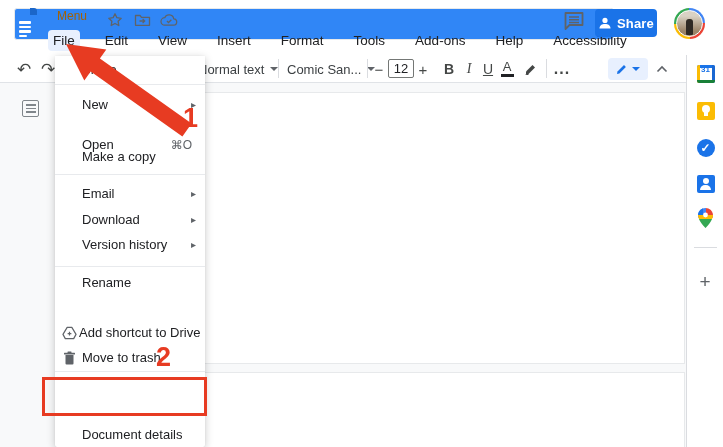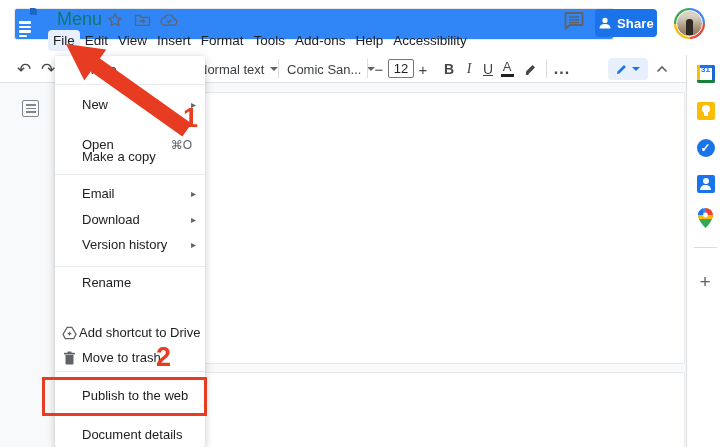--- a/index.html
+++ b/index.html
@@ -7,24 +7,24 @@
   body { font-family:"Liberation Sans", sans-serif; }
   .screen{position:relative;width:723px;height:447px;background:#fff;overflow:hidden;
     font-family:"Liberation Sans",sans-serif;color:#202124;}
 
   
   .header{position:absolute;left:0;top:0;width:723px;height:55px;background:#fff;z-index:5;}
   .docs-logo{position:absolute;left:14px;top:8px;width:23px;height:32px;}
   .docs-logo .page{position:absolute;inset:0;background:#3086f6;border-radius:3px;}
   .docs-logo .fold{position:absolute;right:0;top:0;width:7px;height:7px;background:#1b66c9;border-radius:0 3px 0 0;}
   .docs-logo .l{position:absolute;left:5px;height:2.5px;background:#fff;border-radius:1px;}
-  .doc-title{position:absolute;left:57px;top:9px;font-size:18px;color:#0f766e;}
+  .doc-title{position:absolute;left:57px;top:9px;font-size:12px;color:#a16207;}
   .title-icons{position:absolute;left:106px;top:11px;display:flex;gap:9px;align-items:center;color:#5f6368;}
   .title-icons .tbtn{width:18px;height:18px;display:flex;align-items:center;justify-content:center;}
-  .menubar{position:absolute;left:48px;top:30px;height:21px;display:flex;align-items:center;font-size:13.5px;color:#202124;}
+  .menubar{position:absolute;left:48px;top:30px;height:21px;display:flex;align-items:center;font-size:13.5px;color:#202124;gap:20px;}
   .menubar .mitem{padding:2px 5px;border-radius:4px;cursor:default;line-height:17px;}
   .menubar .mitem.active{background:#e8f0fe;}
   .last-edit{margin-left:8px;font-size:13px;color:#5f6368;text-decoration:underline;white-space:nowrap;}
   .comment-btn{position:absolute;left:563px;top:11px;width:22px;height:20px;}
   .share-btn{position:absolute;left:595px;top:9px;width:62px;height:28px;background:#1a73e8;border:none;
     border-radius:4px;color:#fff;font-size:13px;font-family:inherit;display:flex;align-items:center;
     justify-content:center;gap:5px;font-weight:bold;letter-spacing:.2px;}
   .avatar{position:absolute;left:674px;top:8px;width:31px;height:31px;border-radius:50%;padding:2px;
     background:conic-gradient(#4285f4 0 25%,#ea4335 25% 50%,#fbbc04 50% 75%,#34a853 75% 100%);}
   .avatar .photo{width:100%;height:100%;border-radius:50%;background:linear-gradient(#d9d2c4 20%,#9b8468 80%);
@@ -289,21 +289,20 @@
     <div class="fm-item" style="top:289px;">
       <span class="fm-icon">
         <svg width="13" height="14" viewBox="0 0 13 14">
             <path d="M2.5 4h8v8.5a1 1 0 0 1-1 1h-6a1 1 0 0 1-1-1z" fill="#5f6368"></path>
             <rect x="1" y="1.8" width="11" height="1.6" rx=".5" fill="#5f6368"></rect>
             <rect x="4.5" y="0.4" width="4" height="1.6" rx=".5" fill="#5f6368"></rect>
           </svg>
       </span><span>Move to trash</span></div>
     <div class="fm-div" style="top:315px;"></div>
 
-    <div class="fm-item" style="top:327px;"><span>Publish to the web</span></div>
     <div class="fm-item" style="top:366px;"><span>Document details</span></div>
   </div>
 
   <svg class="anno-arrow" width="723" height="447" viewBox="0 0 723 447">
     <polygon points="66,44 106.3,49.4 99.9,58.4 191.6,123.5 182.4,136.5 90.7,71.4 84.3,80.4" fill="#e73b22"></polygon>
   </svg>
   <div class="anno-box"></div>
   <div class="anno-num num1">1</div>
   <div class="anno-num num2">2</div>
 

